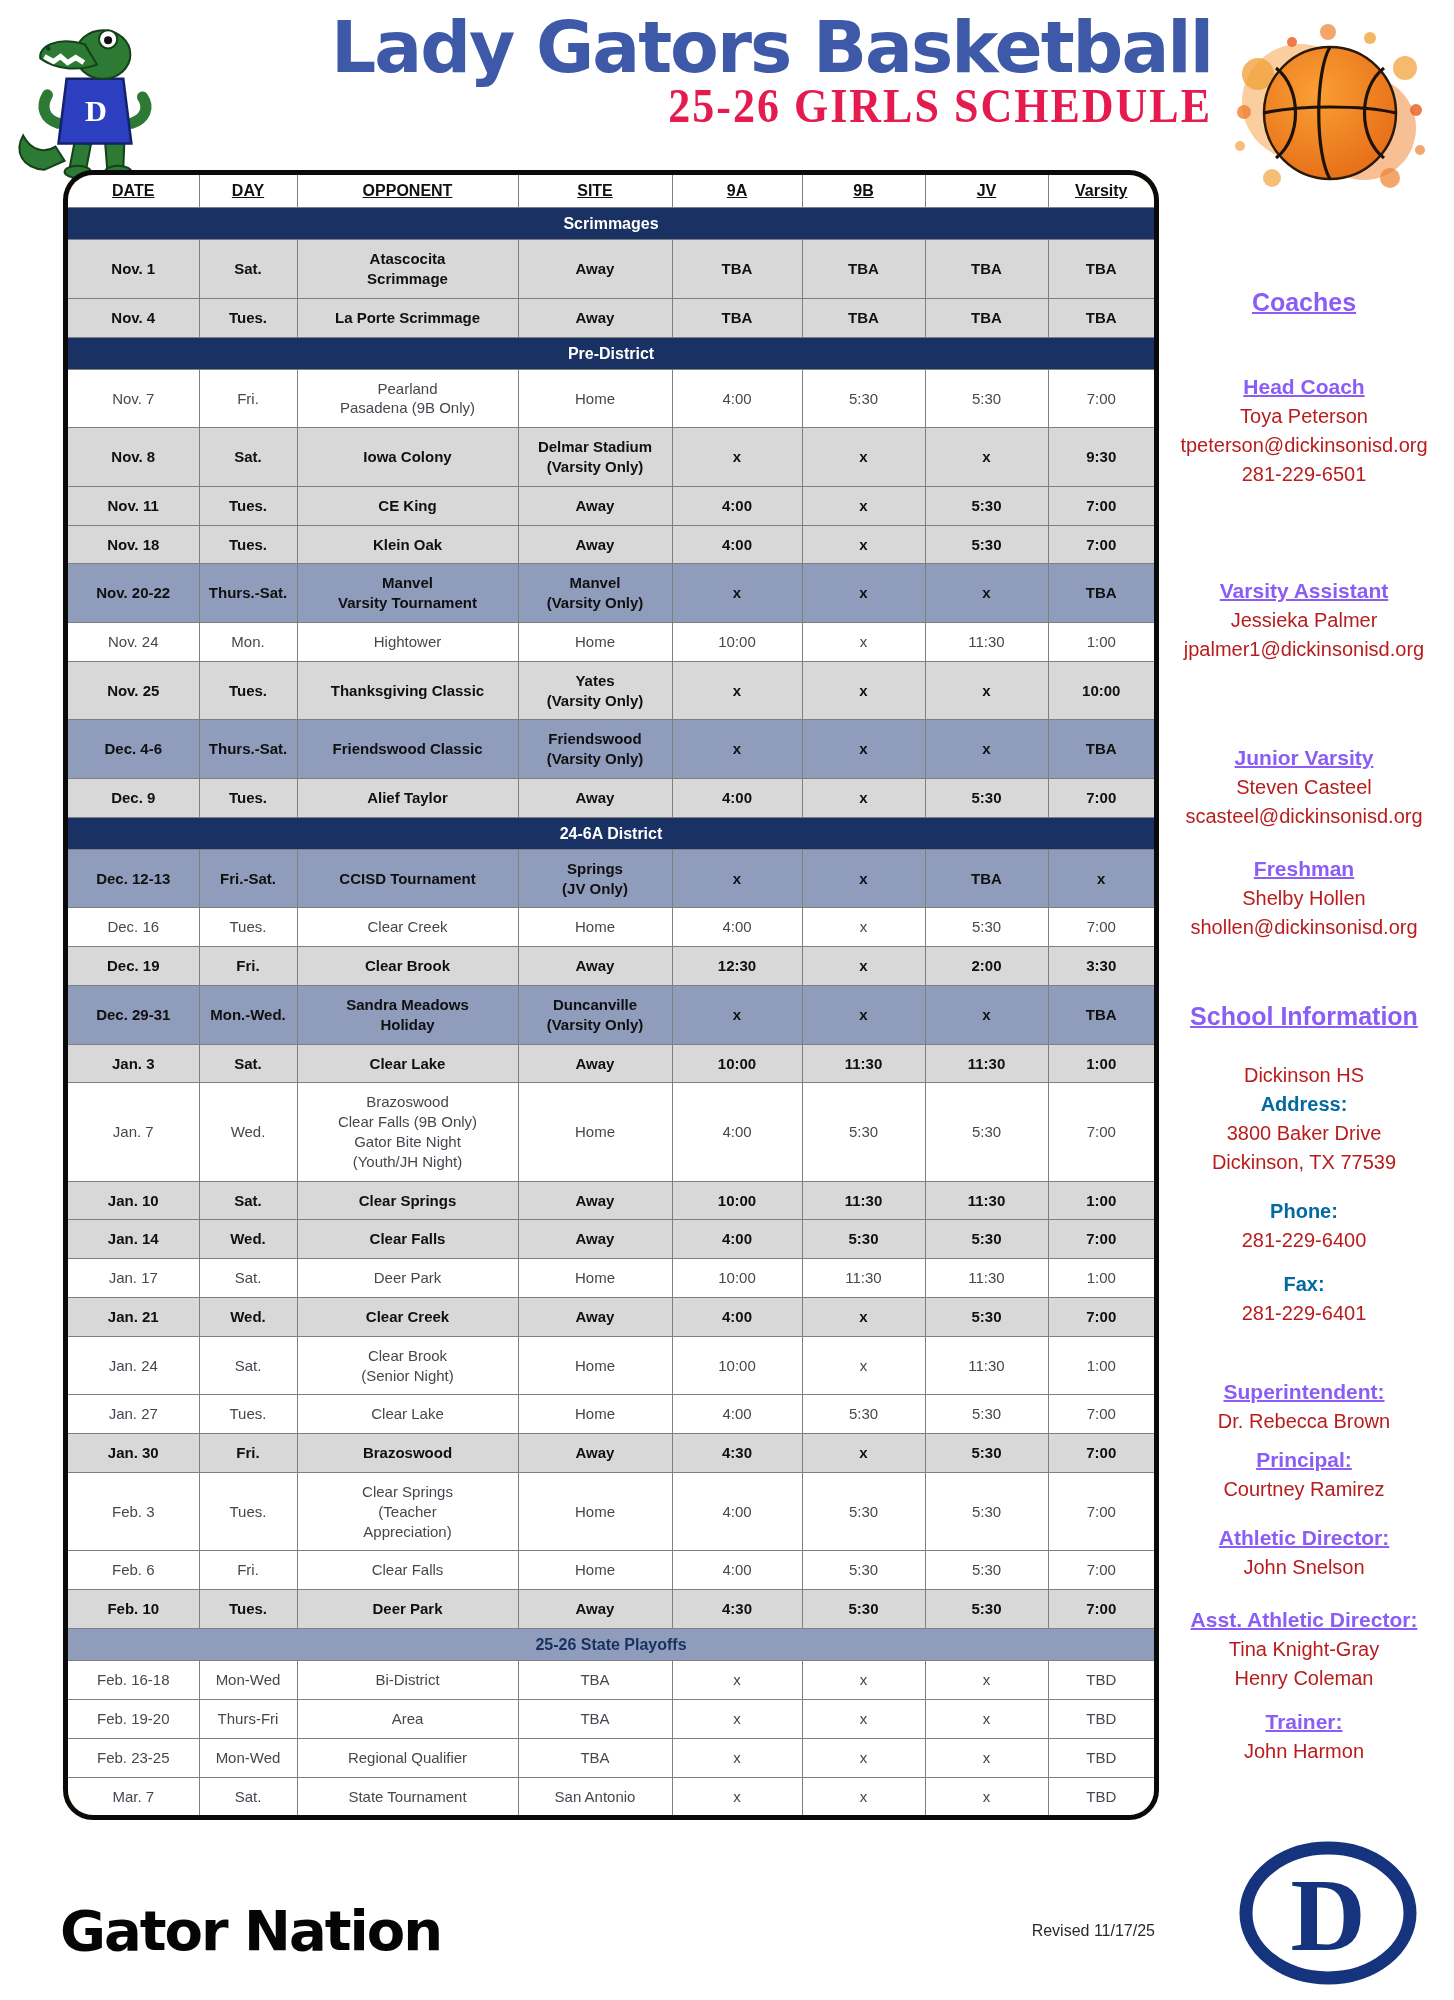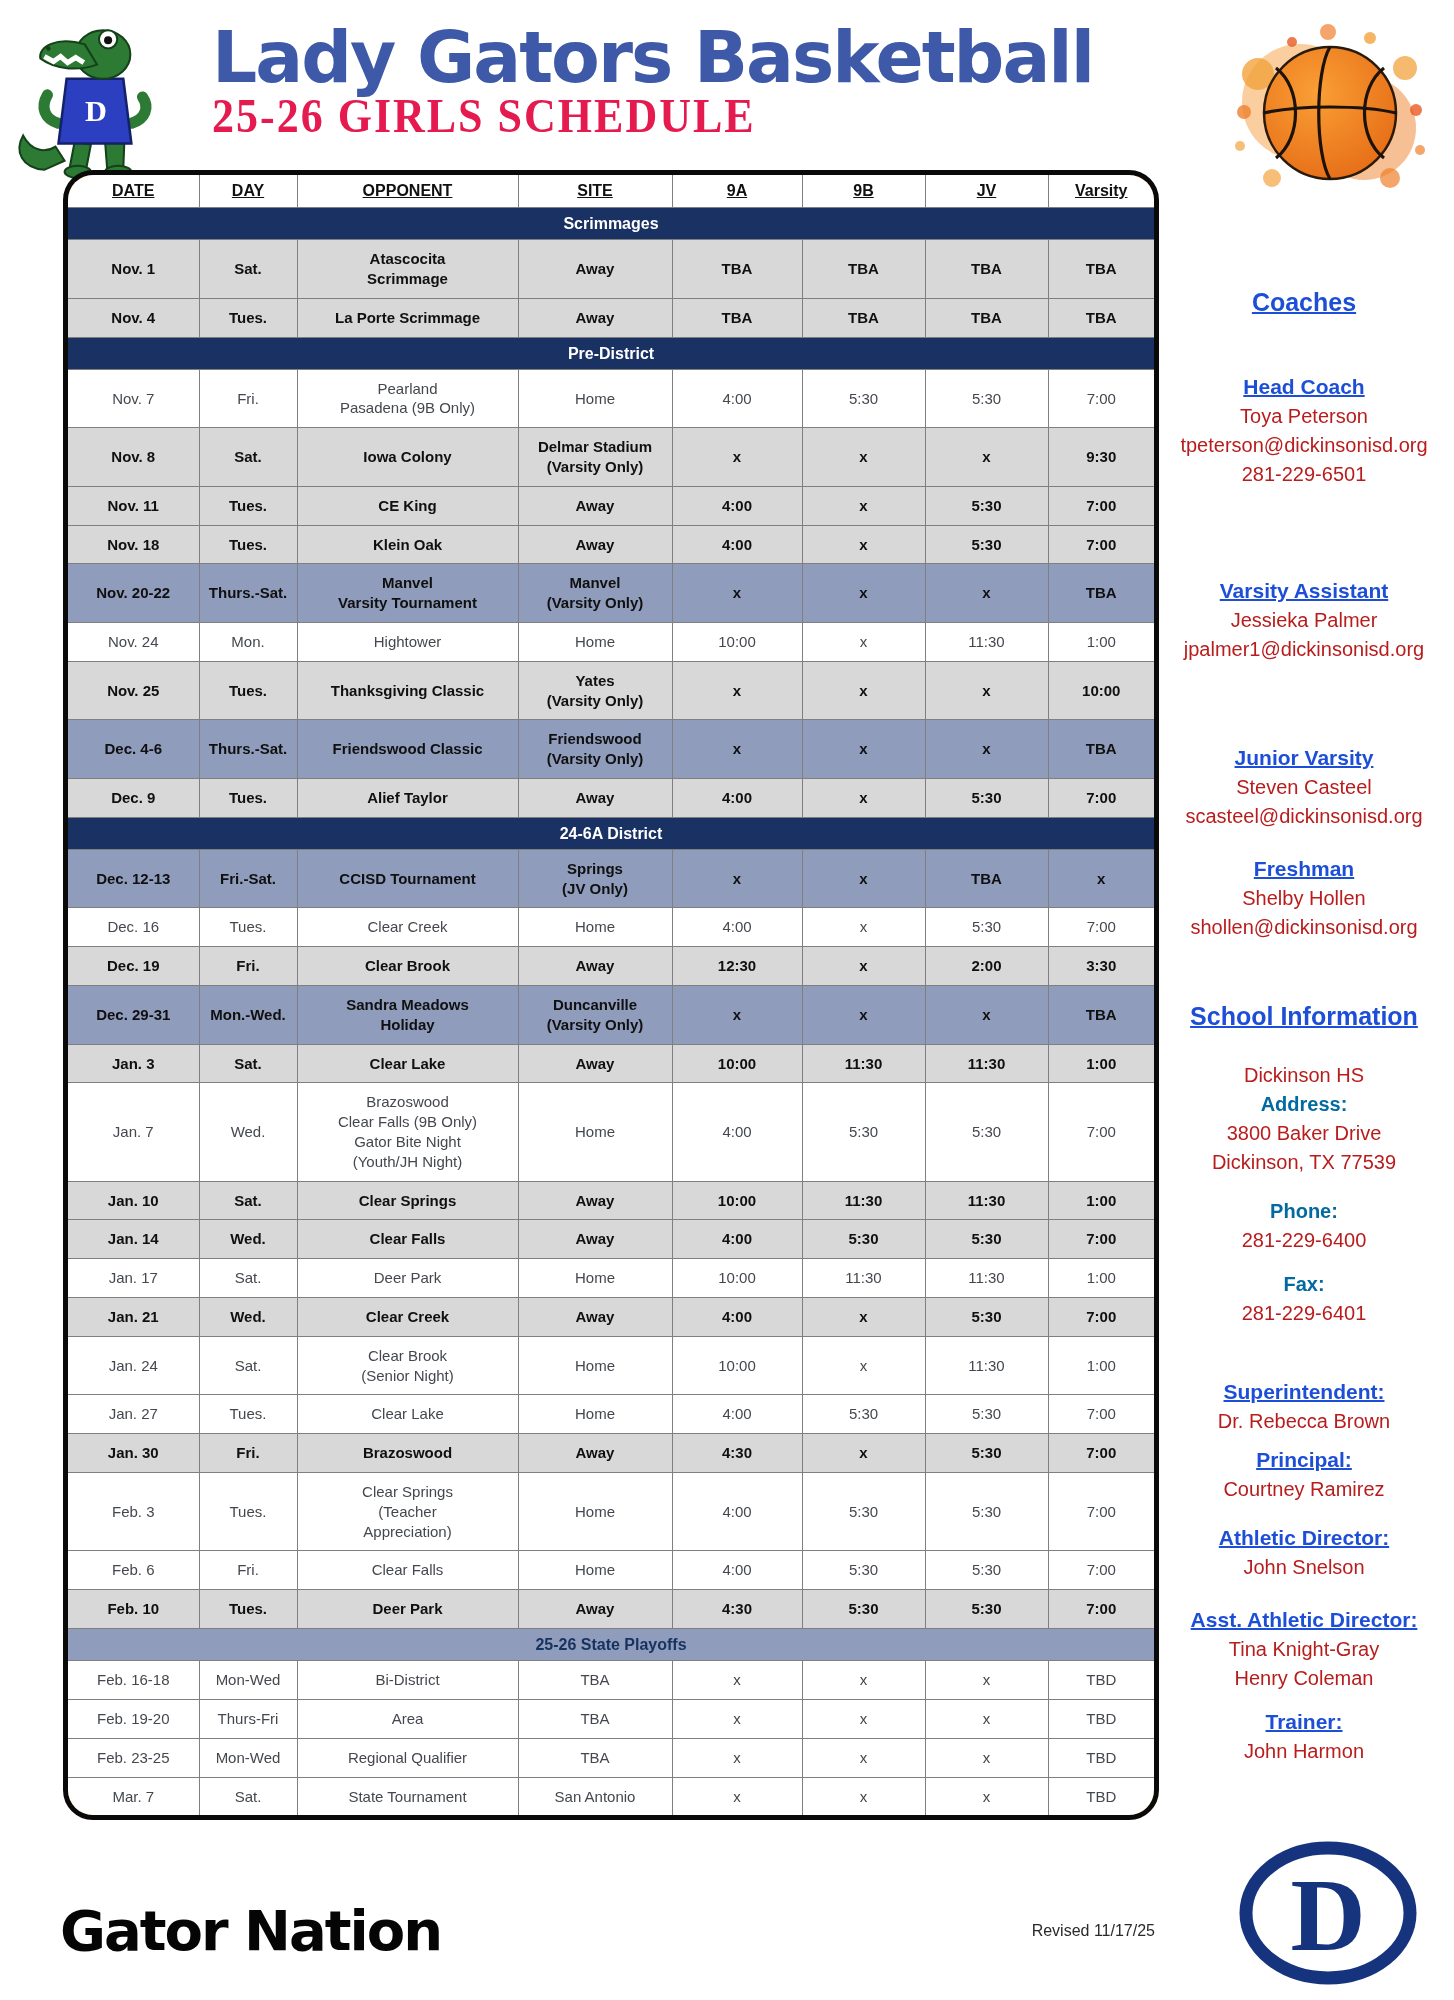--- a/index.html
+++ b/index.html
@@ -2,21 +2,21 @@
 <html><head>
 <meta charset="utf-8">
 <style>
   * { margin:0; padding:0; box-sizing:border-box; }
   body { width:1454px; height:2000px; position:relative; background:#fff;
          font-family:"Liberation Sans", sans-serif; color:#1c1c1c; }
   .page { position:absolute; inset:0; overflow:hidden; }
 
   
   .mascot { position:absolute; left:14px; top:18px; width:172px; height:162px; }
-  .title-block { position:absolute; left:212px; top:22px; width:1000px; text-align:left; }
+  .title-block { position:absolute; left:212px; top:12px; width:1000px; text-align:right; }
   .main-title { font-family:"DejaVu Sans", sans-serif; font-weight:700; font-size:71px;
                 letter-spacing:-2px; color:#3e59a7; line-height:1.02; }
   .sub-title { font-family:"Liberation Serif", serif; font-weight:700; font-size:44px;
                letter-spacing:2px; color:#e51a4f; margin-top:-4px; transform:scaleY(1.12); }
   .basketball { position:absolute; left:1228px; top:16px; width:202px; height:196px; }
 
   
   .table-wrap { position:absolute; left:63px; top:170px; width:1096px;
                 border:5px solid #0a0a0a; border-radius:30px; overflow:hidden; background:#a16207; }
   table { border-collapse:collapse; table-layout:fixed; width:100%; }
@@ -30,21 +30,21 @@
   tr.band-slate td { background:#8f9cbb; color:#17325f; }
   tbody td { padding:9px 4px; font-size:15px; line-height:1.32; white-space:pre-line; color:#44484e; }
   tr.style-white td { background:#ffffff; font-weight:400; }
   tr.style-gray  td { background:#d8d8d8; font-weight:700; color:#101010; }
   tr.style-slate td { background:#8f9cbb; font-weight:700; color:#101010; }
   tbody tr:last-child td { border-bottom:none; }
 
   
   .sidebar { position:absolute; left:1154px; top:288px; width:300px; text-align:center; }
   .sb-block { margin-bottom:26px; }
-  .sb-heading { font-size:21px; font-weight:700; color:#1d4ed8;
+  .sb-heading { font-size:21px; font-weight:700; color:#8b5cf6;
                 text-decoration:underline; text-decoration-thickness:2px; margin-bottom:3px; }
   .sb-block.size-lg .sb-heading { font-size:25px; }
   .sb-line { font-size:20px; line-height:29px; color:#b91c1c; }
   .sb-line.bold { font-weight:700; color:#0369a1; }
   .sb-block:nth-child(1){ margin-bottom:58px; }
   .sb-block:nth-child(2){ margin-bottom:90px; }
   .sb-block:nth-child(3){ margin-bottom:82px; }
   .sb-block:nth-child(4){ }
   .sb-block:nth-child(5){ margin-bottom:60px; }
   .sb-block:nth-child(6){ margin-bottom:30px; }

